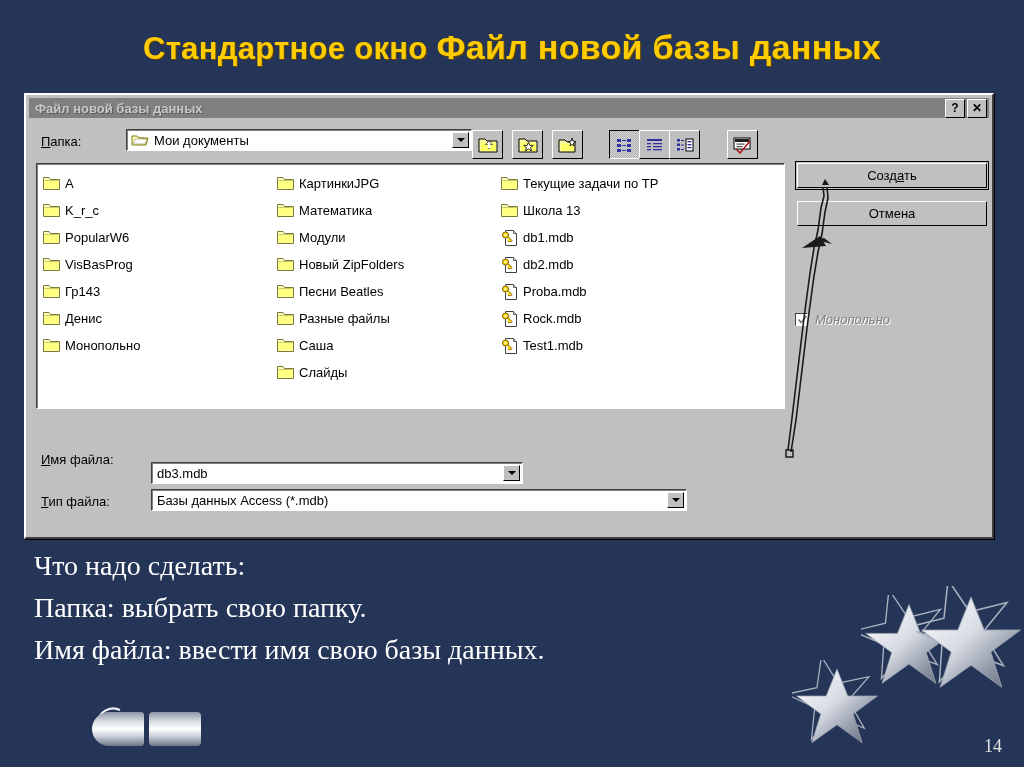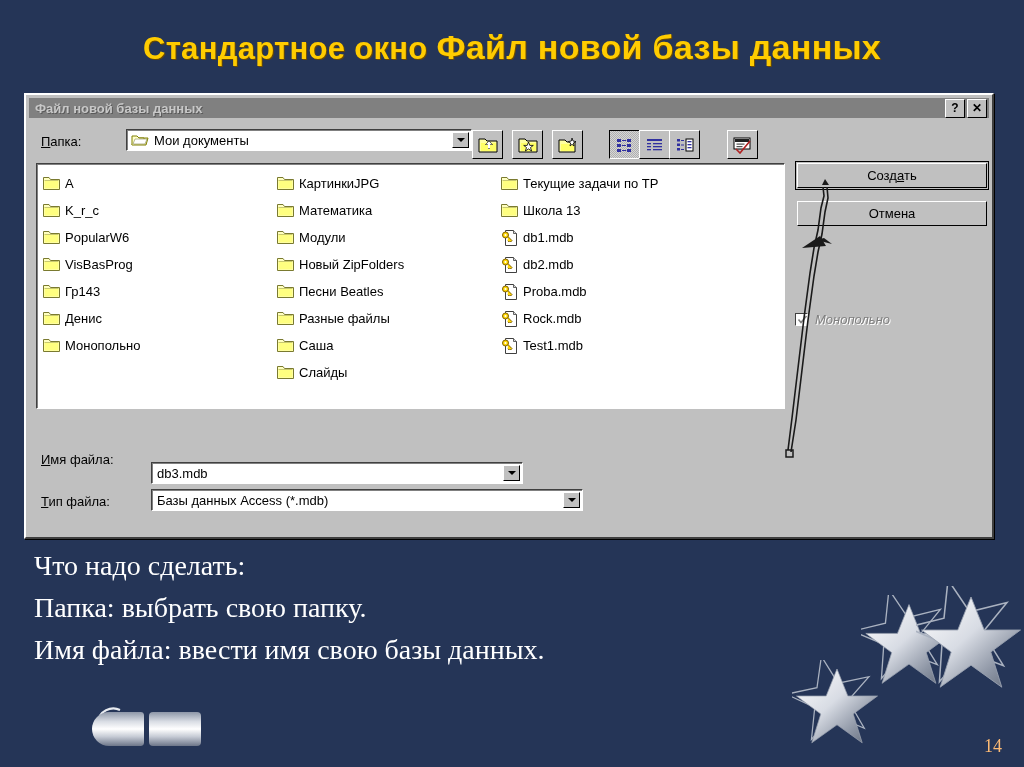--- a/index.html
+++ b/index.html
@@ -146,21 +146,21 @@
   .body-line{
     position:absolute;color:#ffffff;font-family:"Liberation Serif", serif;
     font-size:28px;white-space:nowrap;
   }
   #line1{left:34px;top:550px;}
   #line2{left:34px;top:592px;}
   #line3{left:34px;top:634px;}
 
   
   #pagenum{
-    position:absolute;right:22px;bottom:10px;color:#fdba74;
+    position:absolute;right:22px;bottom:10px;color:#e5e5e5;
     font-family:"Liberation Serif", serif;font-size:18px;
   }
 
   
   #navbar{position:absolute;left:92px;top:712px;display:flex;gap:5px;}
   .navbtn{
     width:52px;height:34px;
     background:linear-gradient(180deg,#8e97a8 0%,#d9dde4 28%,#ffffff 50%,#c7ccd6 72%,#6d7689 100%);
     border-radius:4px;
   }
@@ -509,21 +509,21 @@
       <div class="inner"></div>
       <span class="combo-text">db3.mdb</span>
       <div class="arrow-btn">
           <i></i>
         </div>
     </div>
   </div>
 
   <div id="ftype-row" style="left:10px;top:394px;width:600px;height:26px;">
     <div class="fld-label" style="left:5px;"><u>Т</u><span>ип файла:</span></div>
-    <div class="combo" style="left:115px;top:0;width:432px;">
+    <div class="combo" style="left:115px;top:0;width:536px;">
       <div class="inner"></div>
       <span class="combo-text">Базы данных Access (*.mdb)</span>
       <div class="arrow-btn">
           <i></i>
         </div>
     </div>
   </div>
 </div>
 
 <svg id="annot" width="80" height="290" viewBox="0 0 80 290">

